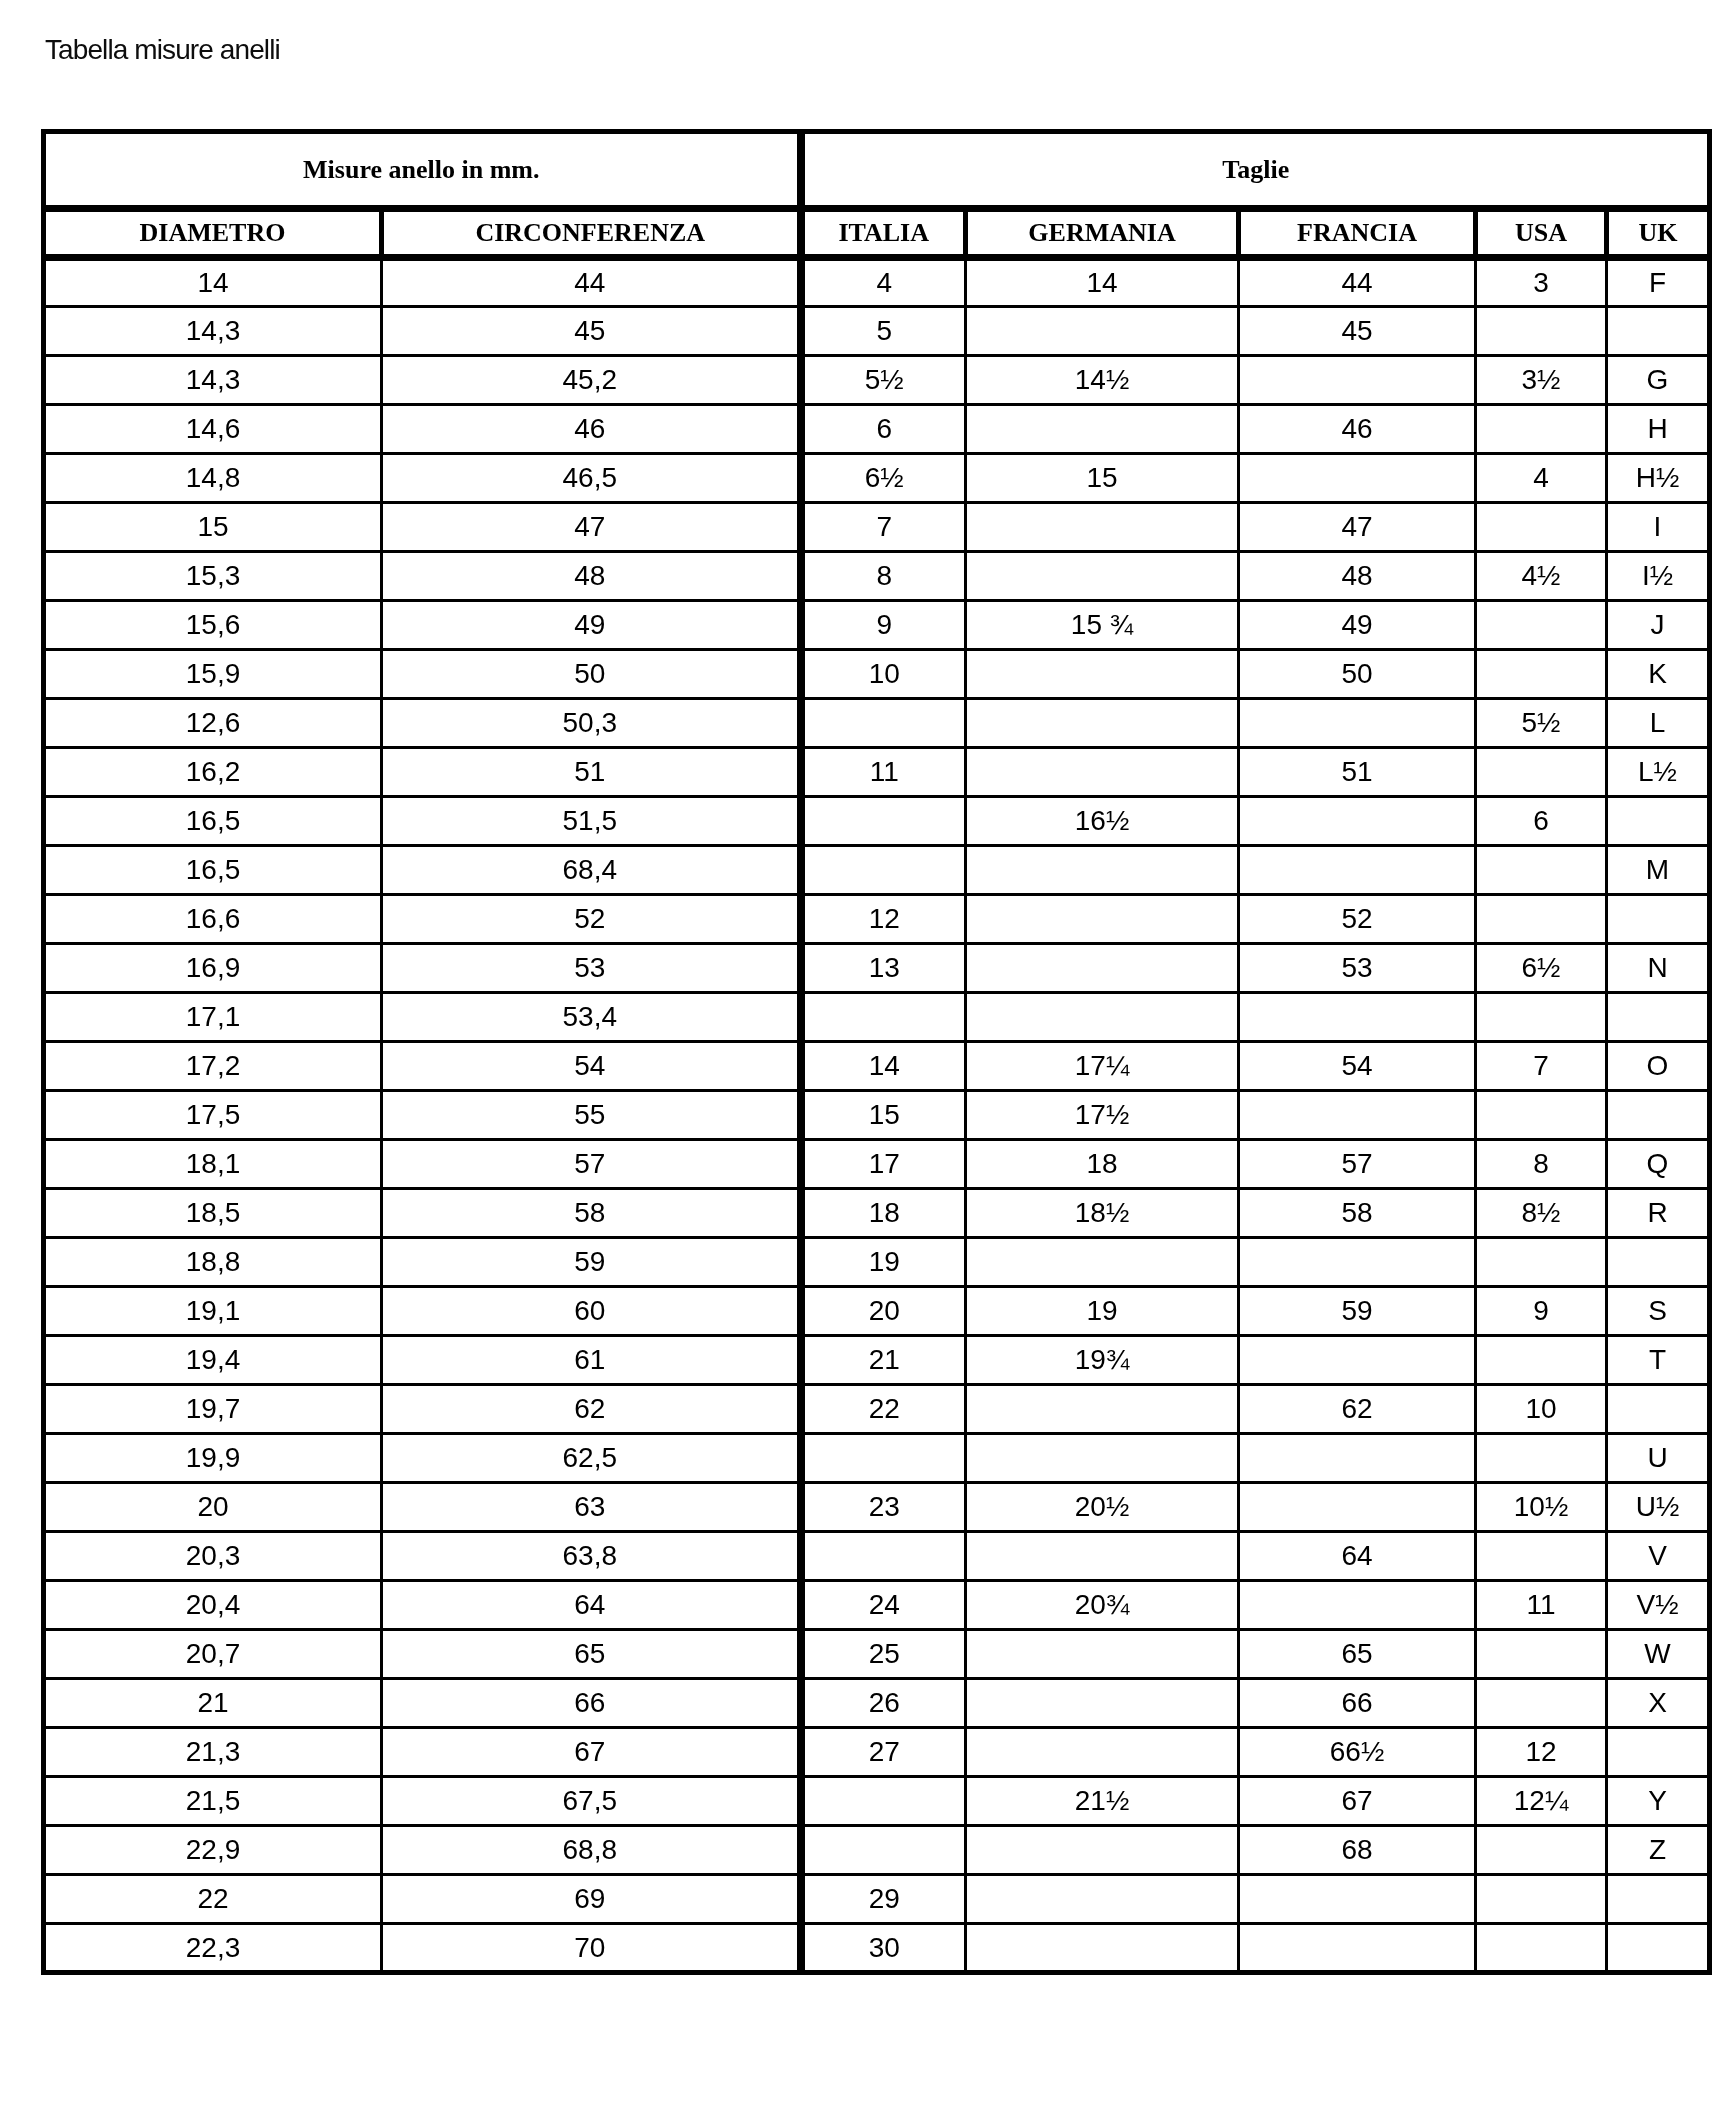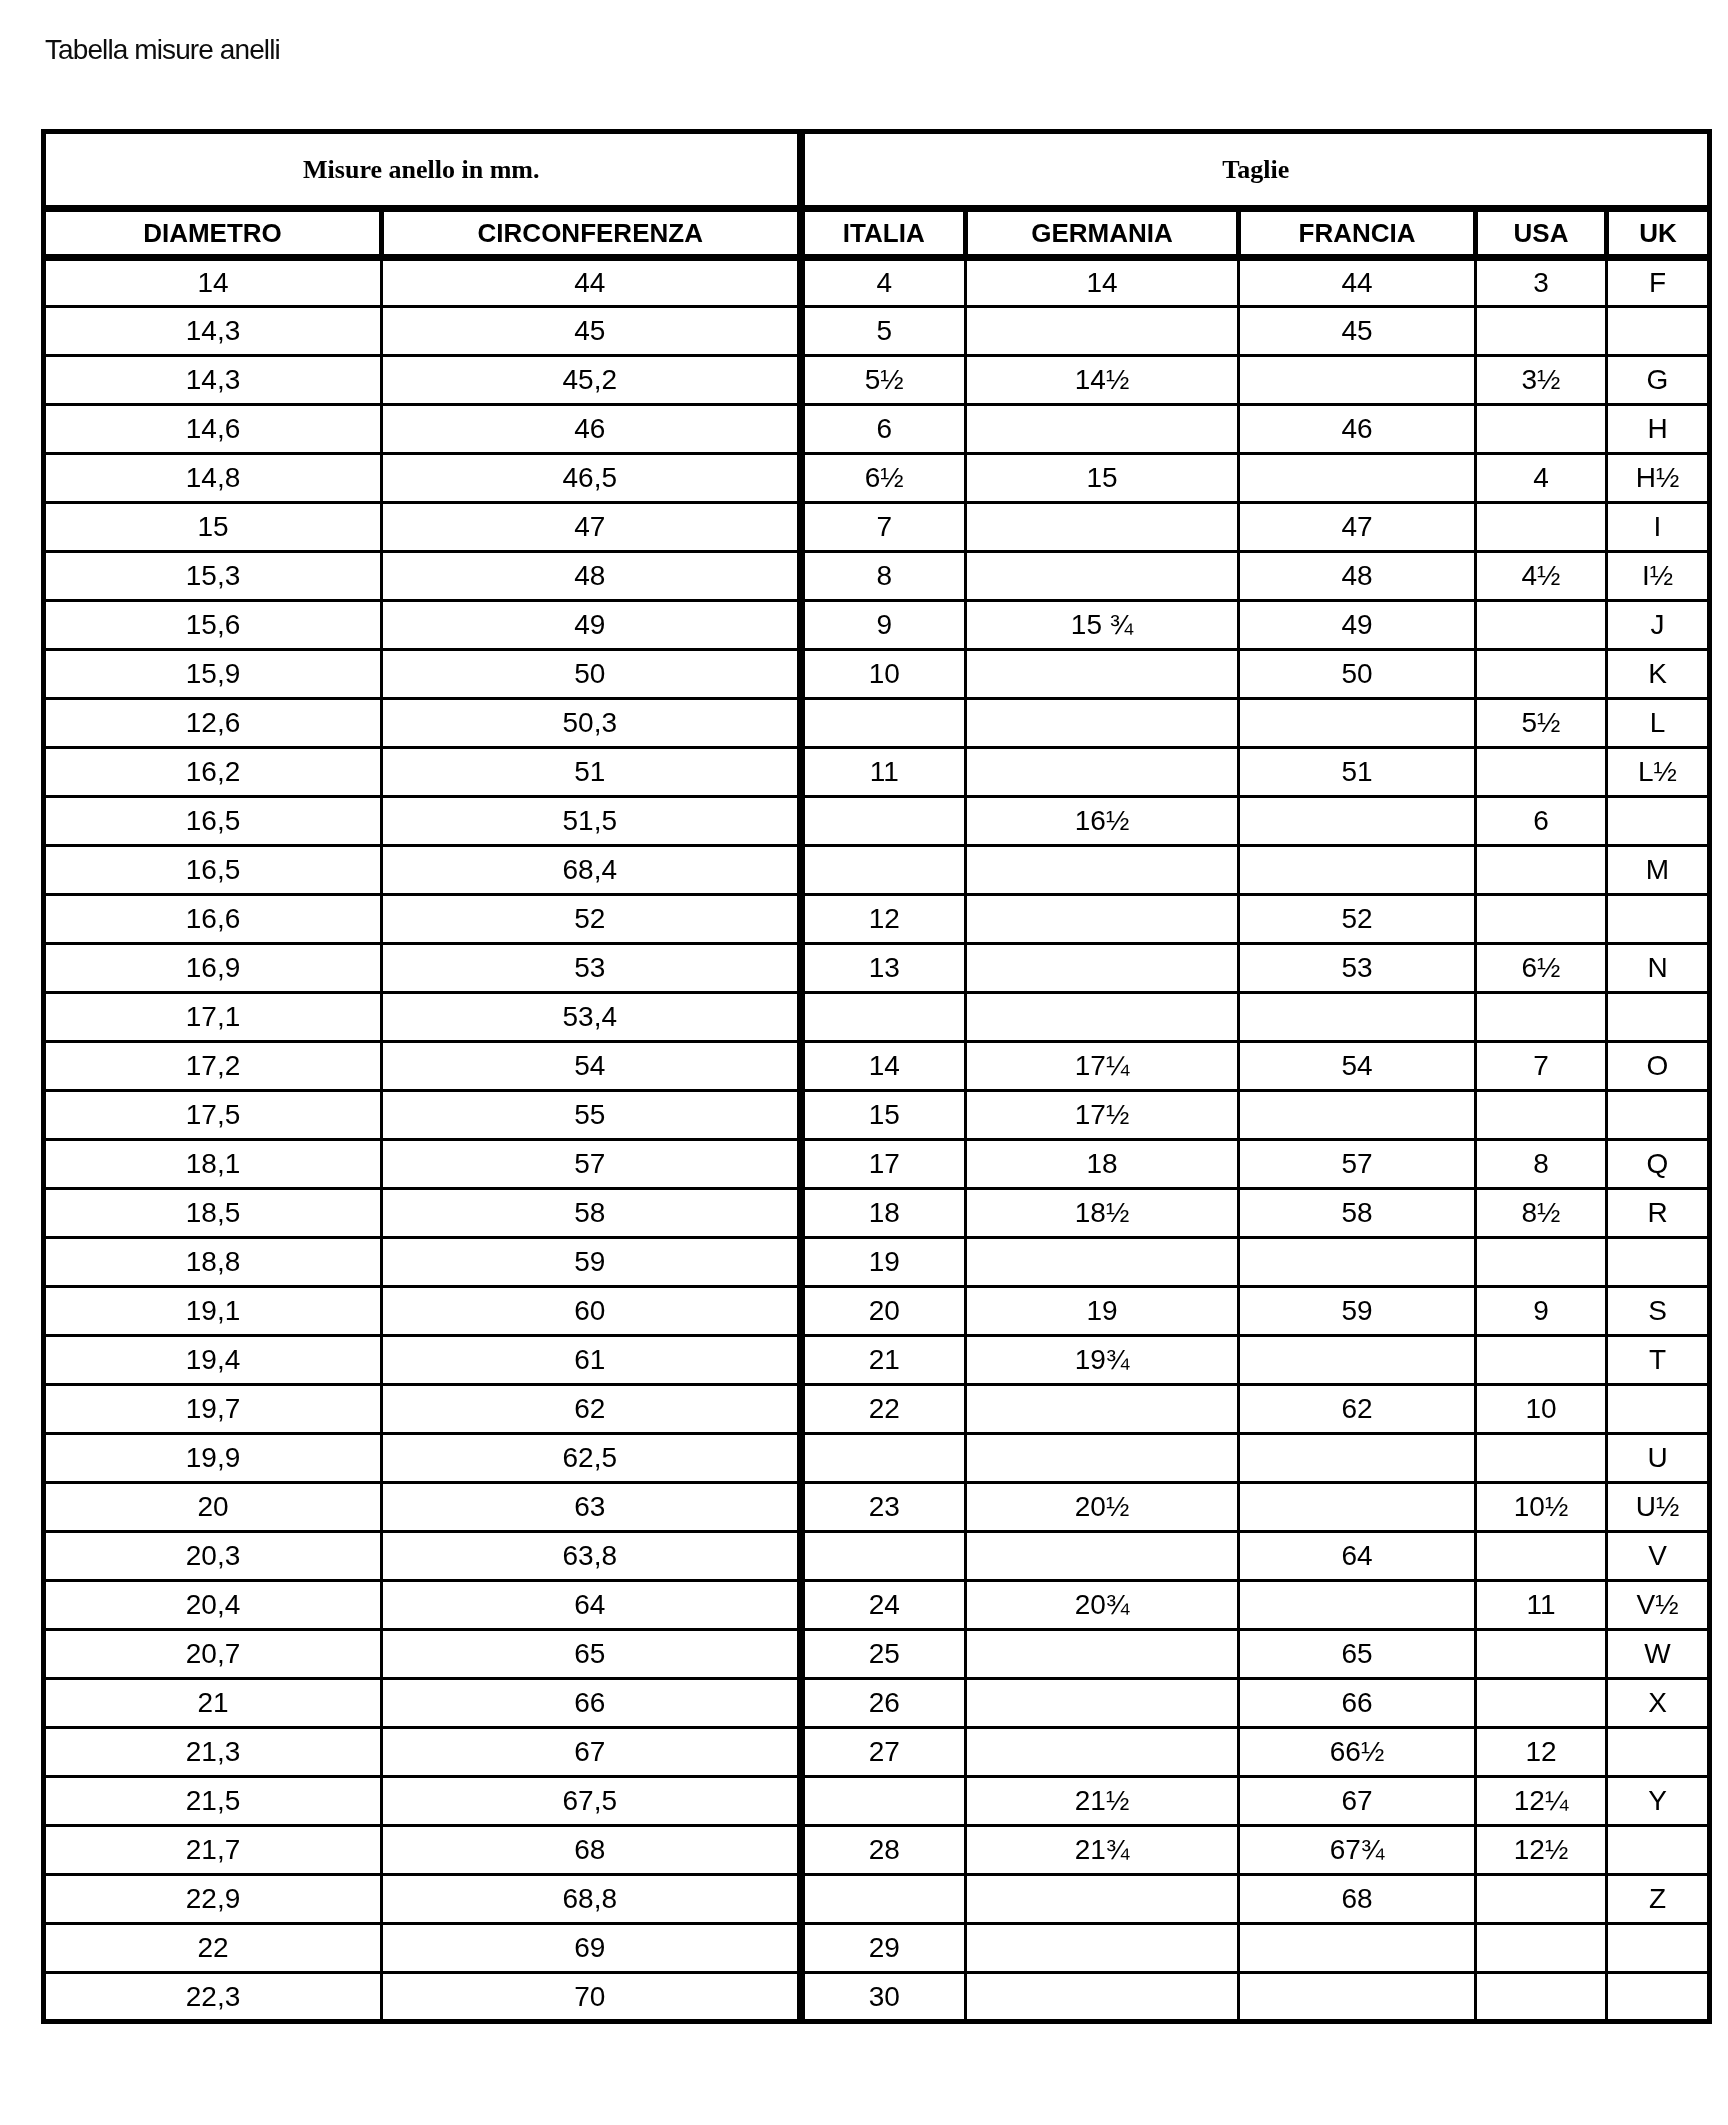--- a/index.html
+++ b/index.html
@@ -44,20 +44,21 @@
     height: 77px;
   }
   tr.group-row th {
     font-size: 26px;
     font-weight: bold;
     border-bottom: 7.2px solid #000;
     font-family: Liberation Serif, serif;
   }
   tr.col-row {
     height: 49px;
+    font-family: Liberation Serif, serif;
   }
   tr.col-row th {
     font-size: 26px;
     font-weight: bold;
     border-width: 5.4px;
     border-bottom-width: 7.2px;
   }
   tbody tr {
     height: 49px;
   }
@@ -382,29 +383,20 @@
       <tr>
         <td>21,5</td>
         <td>67,5</td>
         <td class="group-start"></td>
         <td>21½</td>
         <td>67</td>
         <td>12¼</td>
         <td>Y</td>
       </tr>
       <tr>
-        <td>21,7</td>
-        <td>68</td>
-        <td class="group-start">28</td>
-        <td>21¾</td>
-        <td>67¾</td>
-        <td>12½</td>
-        <td></td>
-      </tr>
-      <tr>
         <td>22,9</td>
         <td>68,8</td>
         <td class="group-start"></td>
         <td></td>
         <td>68</td>
         <td></td>
         <td>Z</td>
       </tr>
       <tr>
         <td>22</td>

